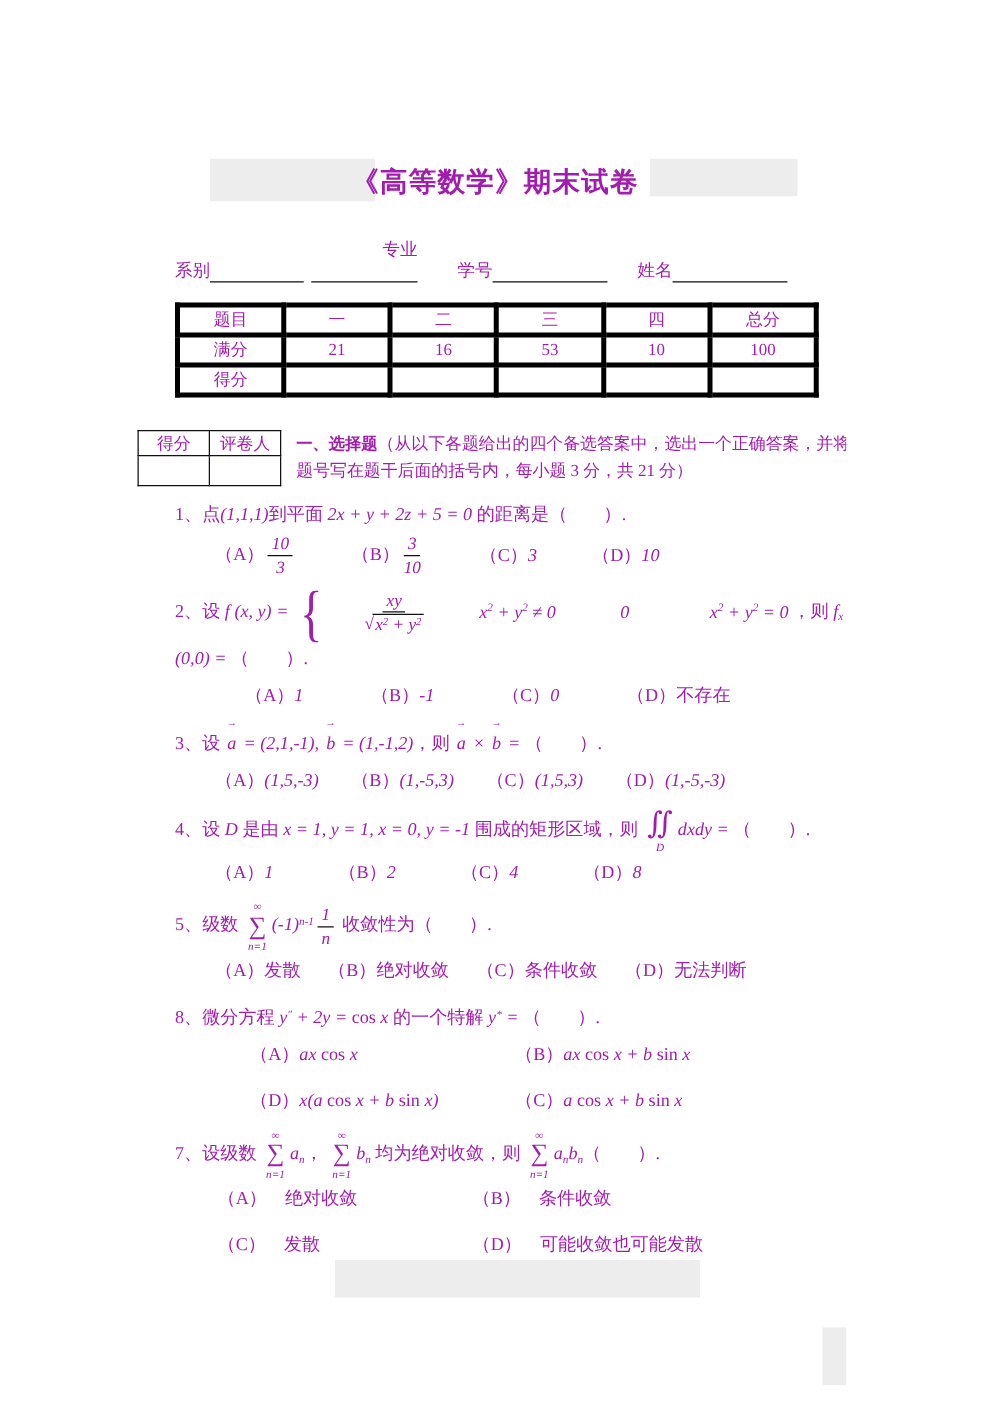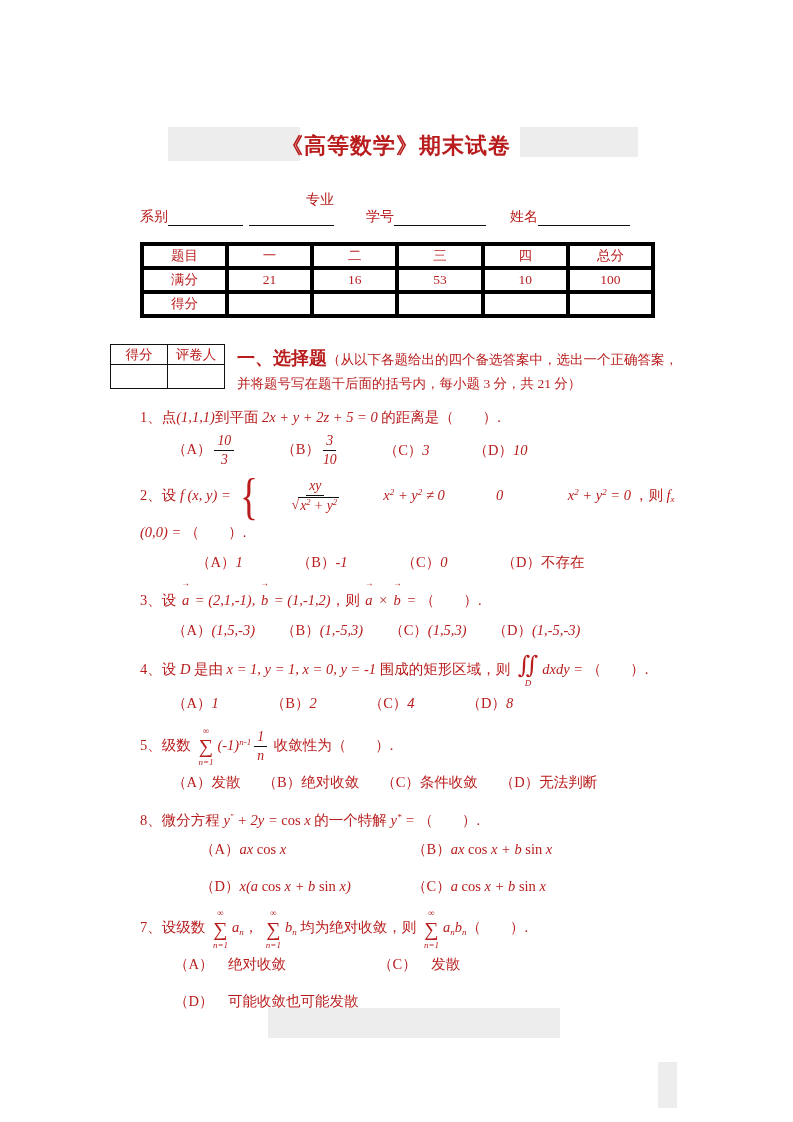--- a/index.html
+++ b/index.html
@@ -1,18 +1,18 @@
 <!DOCTYPE html>
 <html><head>
 <meta charset="utf-8">
 <style>
   * { margin:0; padding:0; box-sizing:border-box; }
   html,body { background:#ffffff; }
   .page { position:relative; width:677px; height:1122px; background:#ffffff; overflow:hidden;
-          font-family:"Liberation Serif","DejaVu Serif",serif; color:#b91c1c; }
+          font-family:"Liberation Serif","DejaVu Serif",serif; color:#a21caf; }
   .artifact { position:absolute; background:#ededed; }
   .a1 { left:168px; top:127px; width:132px; height:34px; }
   .a2 { left:520px; top:127px; width:118px; height:30px; }
   .a3 { left:268px; top:1008px; width:292px; height:30px; }
   .a4 { left:658px; top:1062px; width:135px; height:46px; }
   .content { position:absolute; left:110px; top:131px; width:572px; z-index:1; }
 
   .title { font-size:22px; font-weight:bold; text-align:center; letter-spacing:1px; }
 
   .fields { margin-top:30px; padding-left:30px; font-size:14px; display:flex; align-items:flex-end; }
@@ -24,21 +24,21 @@
   .score-table { margin-top:16px; margin-left:30px; width:515px; border-collapse:collapse; font-size:13.5px; table-layout:fixed; }
   .score-table td { border:4px solid #000000; text-align:center; height:20px; padding:1px 4px; }
   .score-table td.c0 { width:85px; }
 
   .section-row { margin-top:26px; display:flex; align-items:flex-start; }
   .grader-box { border-collapse:collapse; font-size:13.5px; flex:0 0 auto; }
   .grader-box td { border:1px solid #111; width:57px; text-align:center; }
   .grader-box tr.hrow td { height:20px; }
   .grader-box tr.erow td { height:24px; }
   .section-intro { margin-left:12px; width:448px; font-size:13.5px; line-height:1.6; }
-  .section-title { font-weight:bold; font-size:18px;text-align:right; }
+  .section-title { font-weight:bold; font-size:13px;text-align:right; }
 
   .questions { margin-top:8px; font-size:14.5px; }
   .question { margin-bottom:7px; }
   .stem { padding-left:30px; line-height:2.1; }
   .options-row { display:flex; align-items:center; line-height:2.1; }
   .opt { white-space:nowrap; }
   .options-grid { display:grid; line-height:2.0; row-gap:8px; }
 
   .opts-1 { padding-left:62px; gap:44px; }
   .opts-2 { padding-left:86px; gap:54px; }
@@ -269,20 +269,21 @@
               <span class="lim">∞</span>
               <span class="sym">∑</span>
               <span class="lim">n=1</span>
             </span><span class="seg-m">b</span><span class="seg-sub"><span>n</span></span><span class="seg-t"> 均为绝对收敛，则 </span><span class="bigop">
               <span class="lim">∞</span>
               <span class="sym">∑</span>
               <span class="lim">n=1</span>
             </span><span class="seg-m">a</span><span class="seg-sub"><span>n</span></span><span class="seg-m">b</span><span class="seg-sub"><span>n</span></span><span class="seg-t">（　　）.</span></div>
         <div class="options options-grid opts-7">
           <span class="opt"><span class="seg-t">（A）　绝对收敛</span></span>
+          <span class="opt"><span class="seg-t">（B）　条件收敛</span></span>
           <span class="opt"><span class="seg-t">（C）　发散</span></span>
           <span class="opt"><span class="seg-t">（D）　可能收敛也可能发散</span></span>
         </div>
       </div>
 
     </div>
   </div>
 </div>
 
 </body></html>

